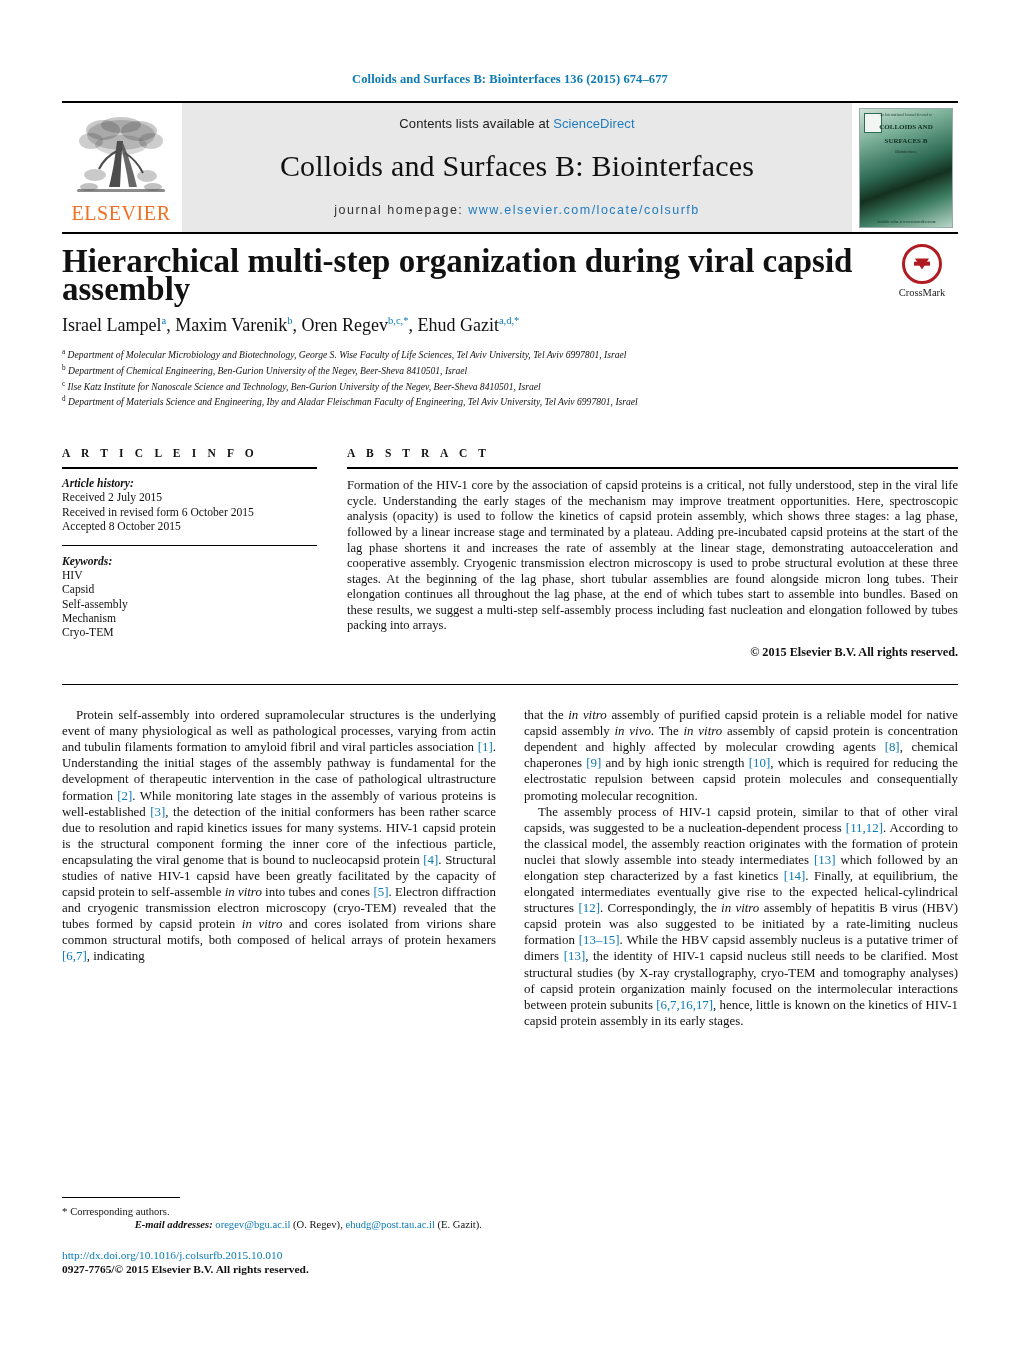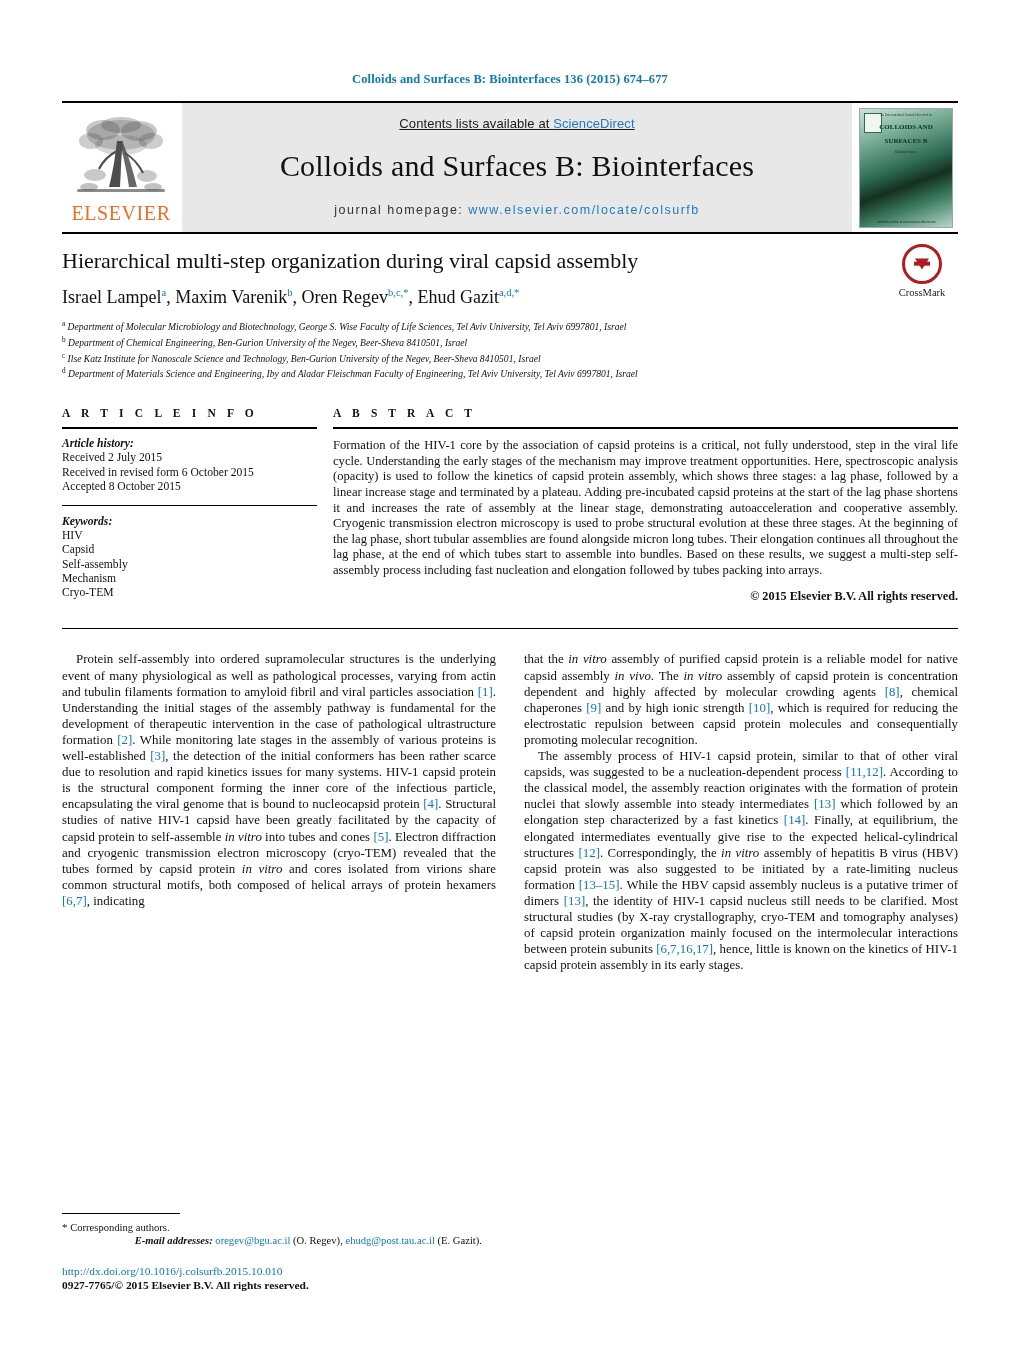--- a/index.html
+++ b/index.html
@@ -71,21 +71,20 @@
     align-items: center;
     justify-content: center;
     margin-left: 2px;
   }
   .contents-line {
     font-family: "Liberation Sans", sans-serif;
     font-size: 13px;
     color: #1a1a1a;
     letter-spacing: .1px;
     margin-top: 4px;
-    text-decoration: underline;
   }
   .contents-line .sd {
     color: #1f7bbf;
   }
   .journal-title {
     font-family: "Liberation Serif", serif;
     font-size: 30px;
     color: #111;
     margin: 18px 0 20px 0;
     letter-spacing: .2px;
@@ -138,22 +137,22 @@
   .article-type {
     margin-top: 16px;
     font-family: "Liberation Serif", serif;
     font-size: 14.5px;
     color: #111;
   }
   .title-row { display:flex; align-items:flex-start; }
   .title-block { flex:1 1 auto; }
   h1.article-title {
     font-family: "Liberation Serif", serif;
-    font-weight: normal;
-    font-size: 22px;
+    font-weight: bold;
+    font-size: 33px;
     margin: 13px 0 0 0;
     letter-spacing: 0;
     line-height: 28px;
     color: #111;
   }
   .authors {
     font-family: "Liberation Serif", serif;
     font-size: 18px;
     margin-top: 12px;
     color: #111;
@@ -194,23 +193,23 @@
     transform:translate(-50%,-58%);
     width:16px;height:4px;background:#b01c22;
   }
   .cm-label {
     font-family: "Liberation Serif", serif;
     font-size: 10.5px; color:#222; margin-top:3px;
   }
 
   
   .info-abstract {
-    margin-top: 26px;
-    display: flex;
-    gap: 16px;
+    margin-top: 38px;
+    display: flex;
+    gap: 30px;
   }
   .col-info { flex: 0 0 255px; width: 255px; }
   .col-abs  { flex: 1 1 auto; }
   .sec-head {
     font-family: "Liberation Serif", serif;
     font-weight: bold;
     font-size: 11.5px;
     letter-spacing: 4.2px;
     color: #111;
   }
@@ -275,21 +274,21 @@
   }
   p.para + p.para { text-indent: 14px; }
   p.para.first { text-indent: 14px; }
   .ref { color: #0b7ab5; }
   .ital { font-style: italic; }
 
   
   .footnote-area {
     position: absolute;
     left: 62px;
-    bottom: 40px;
+    bottom: 56px;
     width: 420px;
   }
   .fn-rule { border-top: 1px solid #000; width: 118px; margin-bottom: 7px;}
   .fn-line {
     font-family: "Liberation Serif", serif;
     font-size: 10.6px;
     line-height: 13.6px;
     color: #111;
   }
   .fn-line .ital { font-style: italic; font-weight:bold; }

